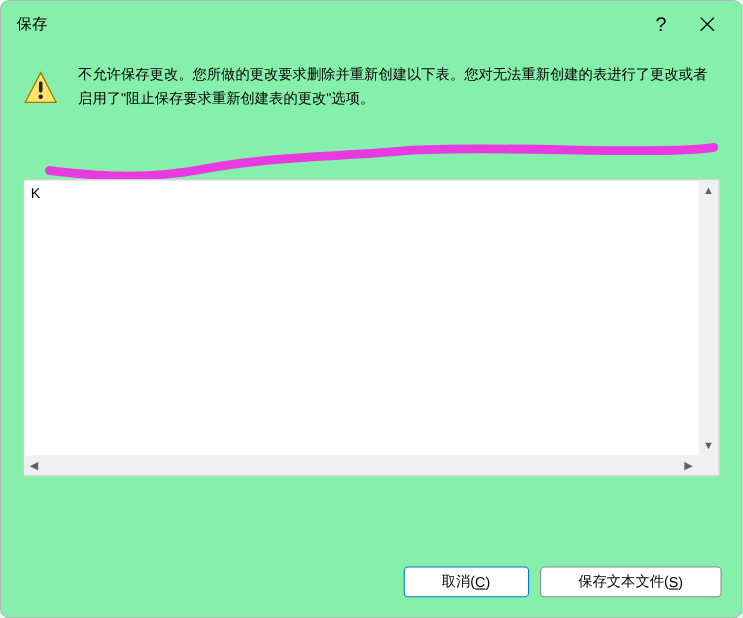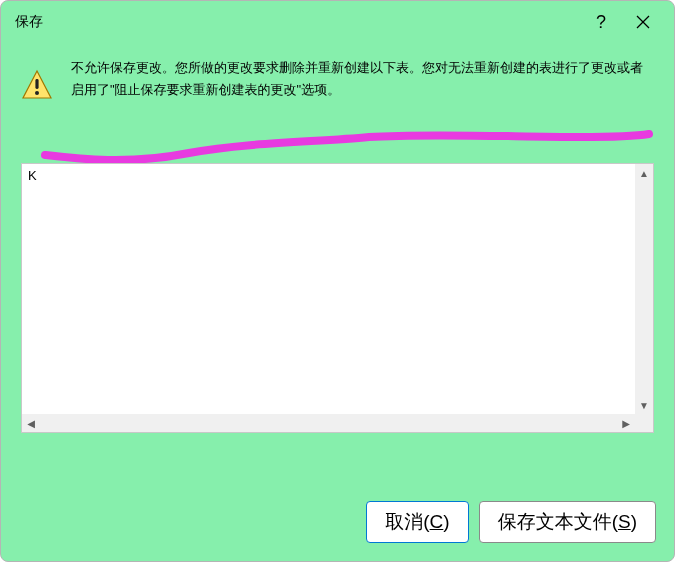--- a/index.html
+++ b/index.html
@@ -46,21 +46,21 @@
     .tb-btn.close svg { width: 14px; height: 14px; }
     .content {
       flex: 1;
       padding: 10px 20px 0 20px;
       display: flex;
       flex-direction: column;
       position: relative;
     }
     .msg-row {
       display: flex;
-      align-items: flex-end;
+      align-items: center;
       gap: 18px;
       margin-top: 4px;
       margin-bottom: 8px;
     }
     .warn-icon {
       width: 32px; height: 32px;
       flex: none;
       margin-top: 2px;
     }
     .msg-text {
@@ -121,26 +121,26 @@
     }
     .hscroll .arrow.right { margin-left: auto; margin-right: 18px; }
     .button-row {
       display: flex;
       justify-content: flex-end;
       gap: 10px;
       padding: 20px 18px 18px 0;
     }
     .btn {
       min-width: 100px;
-      height: 42px;
-      padding: 0 18px;
+      height: 28px;
+      padding: 0 34px;
       border: 1px solid #8a8a8a;
       background: #fff;
       border-radius: 4px;
-      font-size: 19px;
+      font-size: 13px;
       font-family: inherit;
       display: flex;
       align-items: center;
       justify-content: center;
       cursor: pointer;
     }
     .btn .ak { text-decoration: underline; }
     .btn.default { border: 1.5px solid #0078d4; }
   </style>
 </head>

